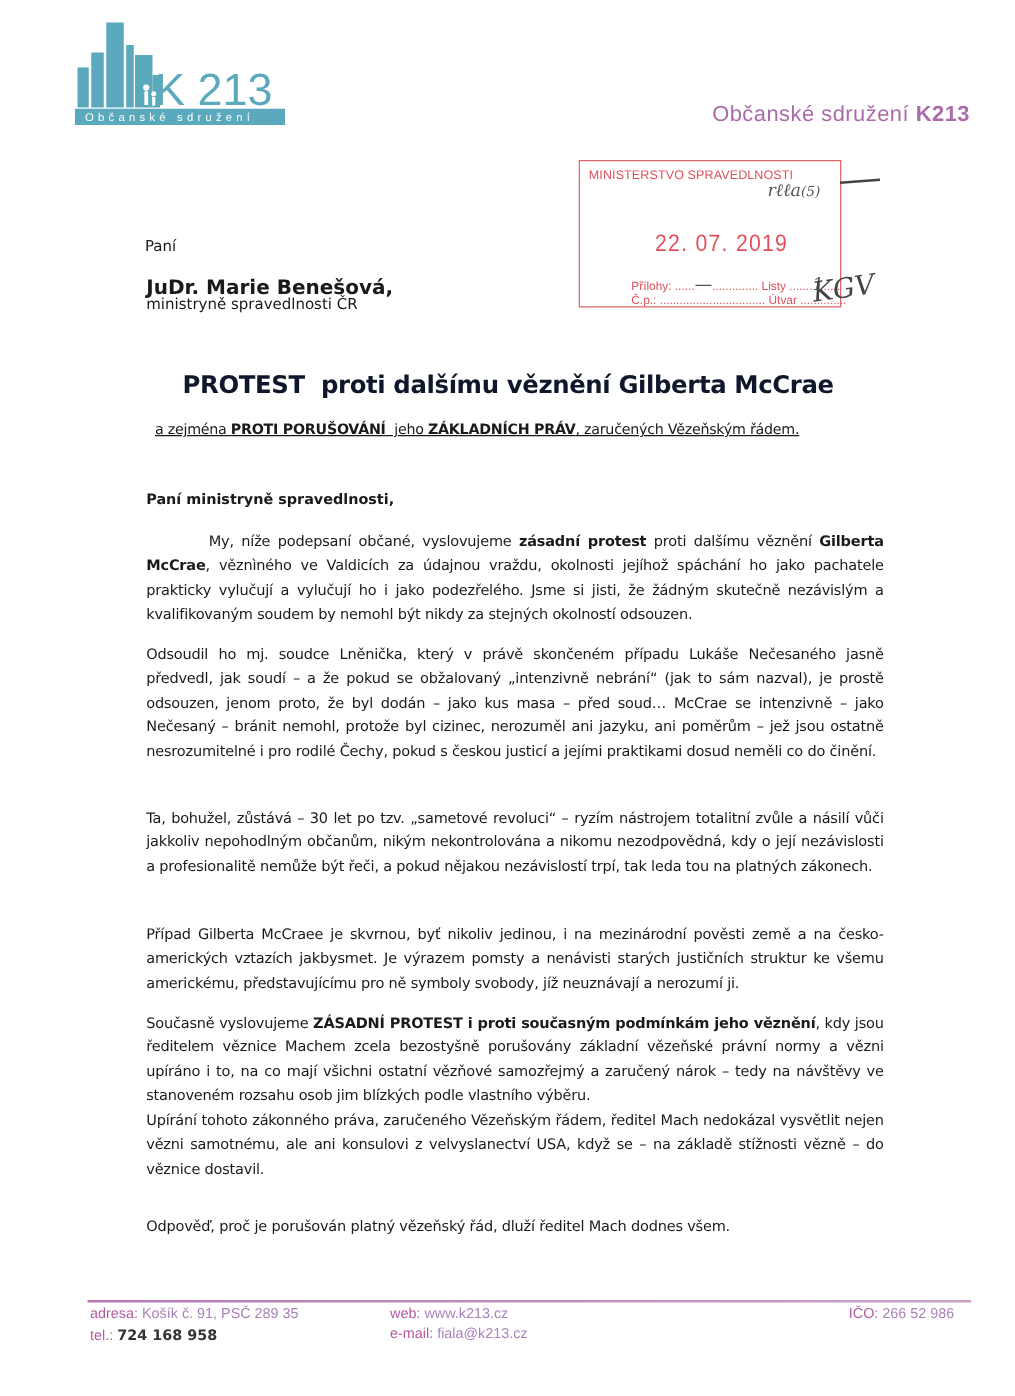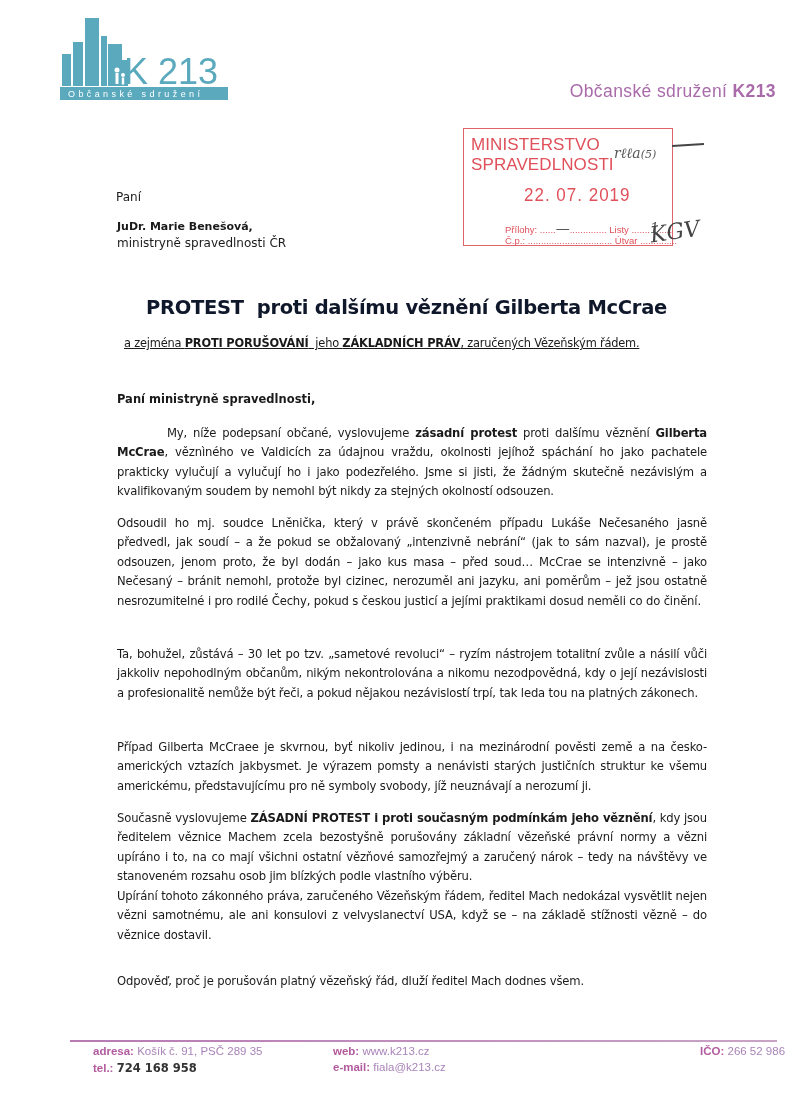--- a/index.html
+++ b/index.html
@@ -18,34 +18,34 @@
     color: #a96ba9; letter-spacing: 0.4px;
   }
   #org-header b { font-weight: bold; }
 
   
   #stamp {
     left: 463px; top: 128px; width: 210px; height: 118px;
     border: 1.5px solid #e0646a; box-sizing: border-box; color: #e0505a;
     font-family: "Liberation Sans", sans-serif;
   }
-  #stamp .s-title { position: absolute; left: 7px; top: 6px; font-size: 17px; letter-spacing: 0.1px; }
+  #stamp .s-title { position: absolute; left: 7px; top: 6px; font-size: 10px; letter-spacing: 0.1px; }
   #stamp .s-sig1 { position: absolute; left: 150px; top: 16px; font-family: "DejaVu Serif", serif; font-style: italic; font-size: 11px; color: #555; }
   #stamp .s-date { position: absolute; left: 60px; top: 56px; font-size: 17px; letter-spacing: 1px; transform: scaleY(1.12); }
   #stamp .s-row { position: absolute; left: 5px; font-size: 9.5px; white-space: nowrap; margin-left: 36px; }
   #stamp .s-row1 { top: 91px; }
   #stamp .s-row2 { top: 106px; }
   #stamp .mark { font-family: "DejaVu Serif", serif; font-style: italic; color: #555; font-size: 14px; }
   #stamp-line { left: 672px; top: 144px; width: 32px; height: 1.5px; background: #444; transform: rotate(-4deg); }
   #stamp-kgv { left: 650px; top: 219px; font-family: "DejaVu Serif", serif; font-style: italic; font-size: 22px; color: #444; transform: rotate(-8deg); }
 
   
   .doc-font { font-family: "DejaVu Sans", sans-serif; }
   #salutation-short { left: 116px; top: 190px; font-size: 12px; }
-  #recipient-name { left: 117px; top: 220px; font-size: 11px; font-weight: bold; }
+  #recipient-name { left: 117px; top: 220px; font-size: 16px; font-weight: bold; }
   #recipient-role { left: 117px; top: 236px; font-size: 12px; text-align: center; }
 
   
   #title { left: 146px; top: 296px; font-size: 19.5px; font-weight: bold; color: #0f172a; letter-spacing: -0.3px; }
   #subtitle {
     left: 124px; top: 336px; font-size: 11.4px; text-decoration: underline; letter-spacing: -0.2px;
   }
 
   #greeting { left: 117px; top: 392px; font-size: 11.5px; font-weight: bold; }
 
@@ -58,21 +58,21 @@
   #p2 { top: 514px; }
   #p3 { top: 645px; }
   #p4 { top: 738px; }
   #p5 { top: 809px; }
   #p6 { top: 887px; }
   #p7 { top: 972px; }
 
   
   #footer-line { left: 70px; top: 1040px; width: 707px; height: 2px; background: linear-gradient(90deg, #b77ab4, #c9a3c6); }
   .foot { position: absolute; font-family: "Liberation Sans", sans-serif; font-size: 11.5px; color: #a983b8; }
-  .foot .lbl { color: #b25b9e; font-weight: bold; margin-left: 21px; }
+  .foot .lbl { color: #b25b9e; font-weight: normal; }
   .foot .val-dark { color: #333; font-weight: bold; font-family: "DejaVu Sans", sans-serif; text-align: center; }
   #f-address { left: 72px; top: 1045px; }
   #f-tel { left: 72px; top: 1061px; }
   #f-web { left: 312px; top: 1045px; }
   #f-email { left: 312px; top: 1061px; }
   #f-ico { left: 679px; top: 1045px; }
 </style>
 </head>
 <body>
 

